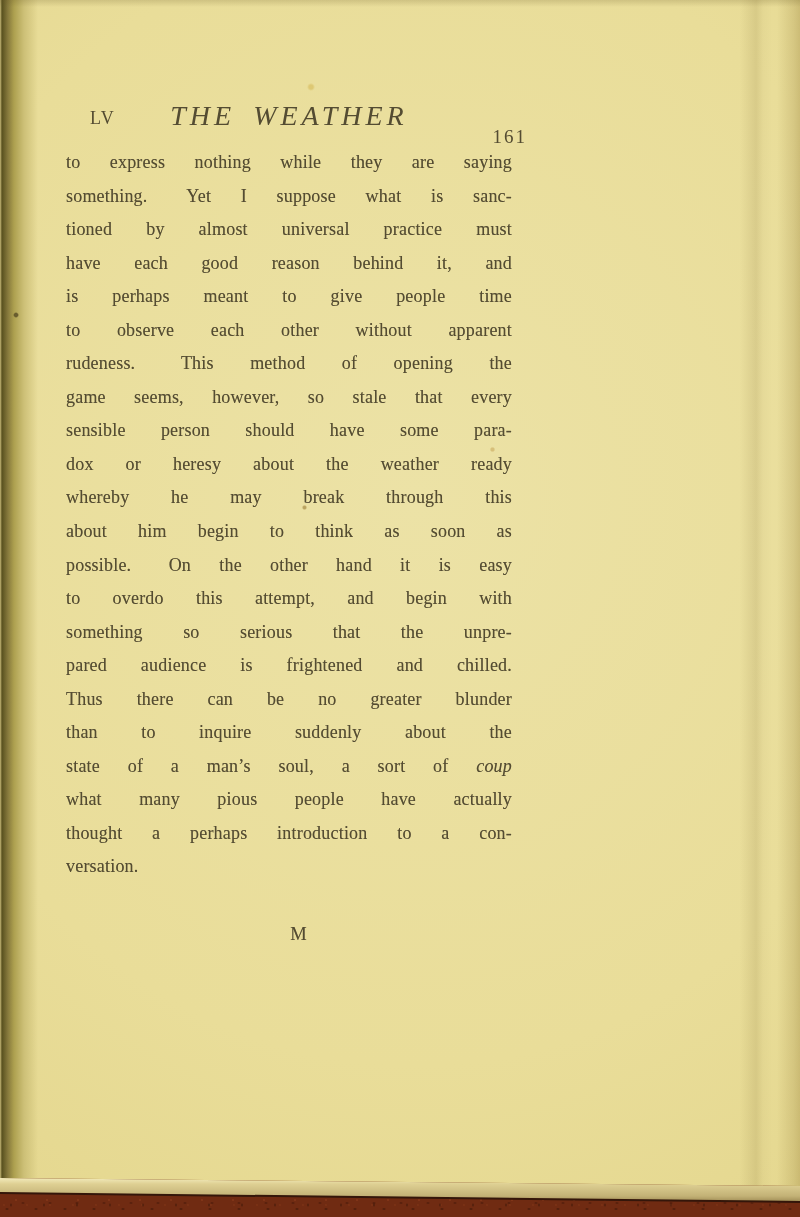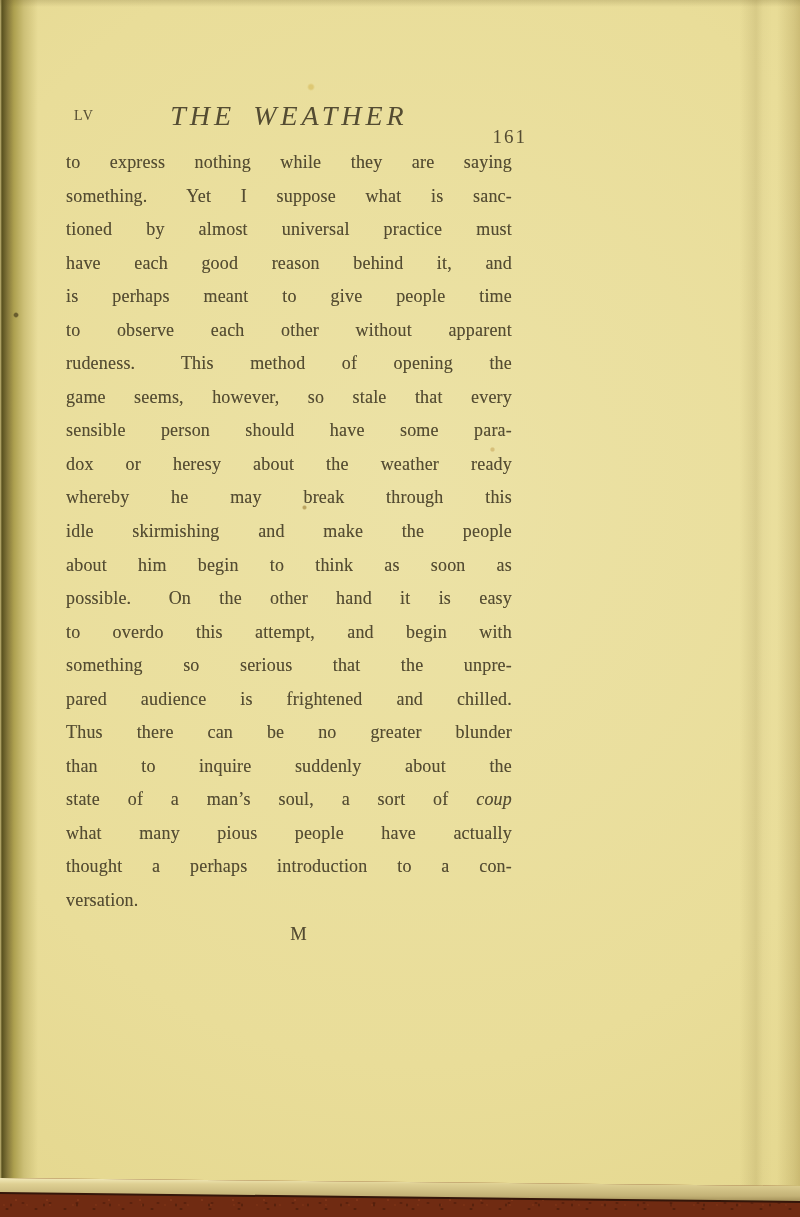--- a/index.html
+++ b/index.html
@@ -34,22 +34,22 @@
         #ada04f 14px, #cdc077 24px, rgba(205,192,119,0) 38px),
       
       radial-gradient(130% 95% at 52% 42%, #ece2a6 0%, #e9dd99 50%, #e2d489 88%, #dccd7f 100%);
     background-position:302px 505px,13px 312px,490px 447px,307px 83px,0 0,0 0,0 0,0 0;
     background-size:5px 5px,6px 6px,5px 5px,8px 8px,100% 100%,100% 100%,100% 100%,100% 100%;
   }
 
   
   .running-head{position:absolute;left:66px;top:98px;width:446px;height:32px;}
   .chapter{
-    position:absolute;left:8px;top:10px;
-    font-size:14px;letter-spacing:1.5px;
+    position:absolute;left:24px;top:10px;
+    font-size:18px;letter-spacing:1.5px;
   }
   .title{
     position:absolute;left:0;right:0;top:2px;text-align:center;
     font-style:italic;font-size:28px;letter-spacing:4px;word-spacing:7px;
   }
   .pagenum{
     position:absolute;right:-15px;top:4px;
     font-size:19px;letter-spacing:2px;margin-top:24px;
   }
 
@@ -124,21 +124,20 @@
         <div class="line"><span>something.  Yet I suppose what is sanc-</span></div>
         <div class="line"><span>tioned by almost universal practice must</span></div>
         <div class="line"><span>have each good reason behind it, and</span></div>
         <div class="line"><span>is perhaps meant to give people time</span></div>
         <div class="line"><span>to observe each other without apparent</span></div>
         <div class="line"><span>rudeness.  This method of opening the</span></div>
         <div class="line"><span>game seems, however, so stale that every</span></div>
         <div class="line"><span>sensible person should have some para-</span></div>
         <div class="line"><span>dox or heresy about the weather ready</span></div>
         <div class="line"><span>whereby he may break through this</span></div>
-        <div class="line"><span>idle skirmishing and make the people</span></div>
         <div class="line"><span>about him begin to think as soon as</span></div>
         <div class="line"><span>possible.  On the other hand it is easy</span></div>
         <div class="line"><span>to overdo this attempt, and begin with</span></div>
         <div class="line"><span>something so serious that the unpre-</span></div>
         <div class="line"><span>pared audience is frightened and chilled.</span></div>
         <div class="line"><span>Thus there can be no greater blunder</span></div>
         <div class="line"><span>than to inquire suddenly about the</span></div>
         <div class="line"><span>state of a man’s soul, a sort of </span><span class="em">coup</span></div>
         <div class="line"><span>what many pious people have actually</span></div>
         <div class="line"><span>thought a perhaps introduction to a con-</span></div>

